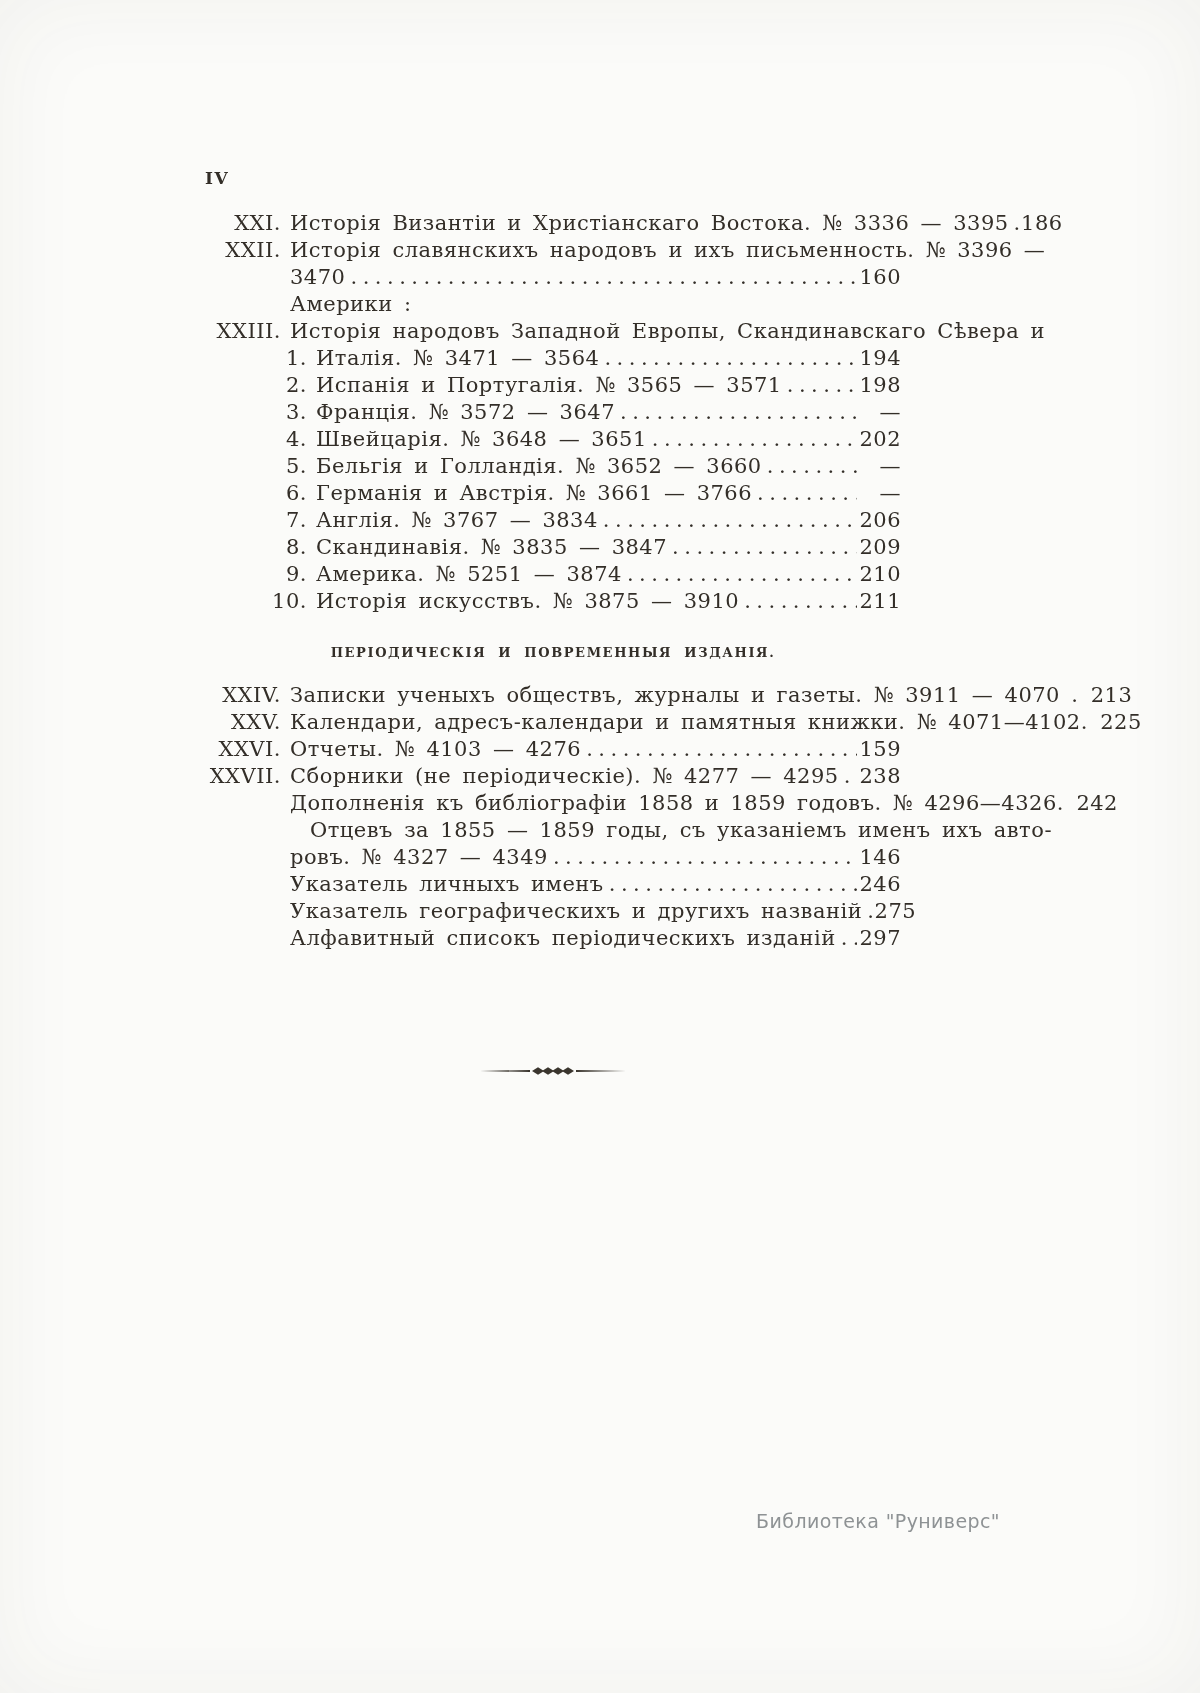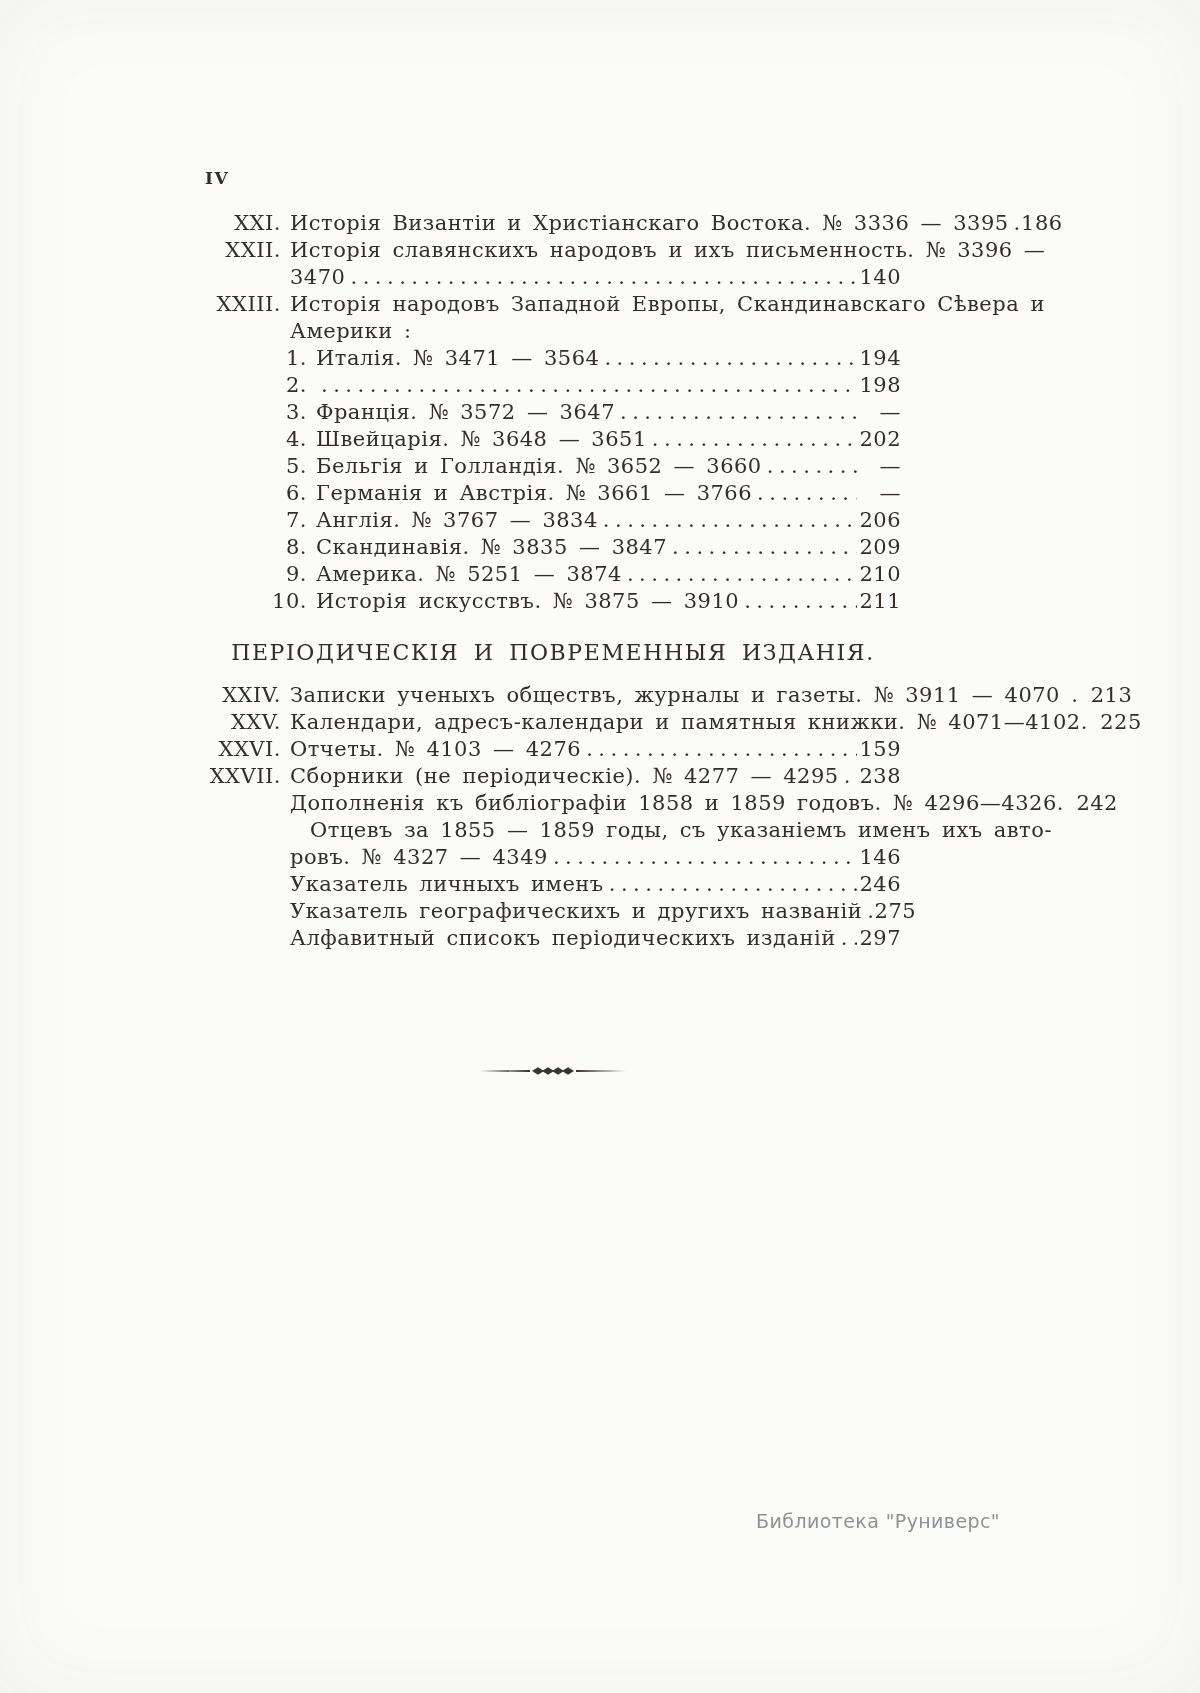--- a/index.html
+++ b/index.html
@@ -32,21 +32,21 @@
     padding:0 5px;
   }
   .leader.dots::after {
     content:"................................................................................";
     letter-spacing:5.5px;
   }
   .pg { flex:0 0 44px; text-align:right; white-space:nowrap; }
   .row.sub { padding-left:26px; }
   .row.ind2 { padding-left:20px; }
   .section-heading {
-    text-align:center; font-weight:normal; font-size:22px;
+    text-align:center; font-weight:bold; font-size:13px;
     letter-spacing:1.6px; word-spacing:6px;
     margin:24px 0 16px 0; line-height:27px;
   }
   .ornament { display:block; margin:112px auto 0 auto; }
   .watermark {
     position:absolute; right:200px; top:1510px;
     font-family:"DejaVu Sans","Liberation Sans",sans-serif;
     font-size:19px; color:#8e9294; letter-spacing:0.4px;
   }
 </style>
@@ -67,42 +67,43 @@
     <div class="row">
       <span class="num">XXII.</span>
       <span class="txt">Исторія славянскихъ народовъ и ихъ письменность. № 3396 —</span>
       <span class="leader"></span>
       <span class="pg"></span>
     </div>
     <div class="row">
       <span class="num"></span>
       <span class="txt">3470</span>
       <span class="leader dots"></span>
-      <span class="pg">140</span>
+      <span class="pg">160</span>
+    </div>
+    <div class="row">
+      <span class="num"></span>
+      <span class="txt">Америки :</span>
+      <span class="leader"></span>
+      <span class="pg"></span>
     </div>
     <div class="row">
       <span class="num">XXIII.</span>
       <span class="txt">Исторія народовъ Западной Европы, Скандинавскаго Сѣвера и</span>
       <span class="leader"></span>
       <span class="pg"></span>
     </div>
-    <div class="row">
-      <span class="num"></span>
-      <span class="txt">Америки :</span>
-      <span class="leader"></span>
-      <span class="pg"></span>
-    </div>
     <div class="row sub">
       <span class="num">1.</span>
       <span class="txt">Италія. № 3471 — 3564</span>
       <span class="leader dots"></span>
       <span class="pg">194</span>
     </div>
     <div class="row sub">
       <span class="num">2.</span>
+      <span class="txt">Испанія и Португалія. № 3565 — 3571</span>
       <span class="leader dots"></span>
       <span class="pg">198</span>
     </div>
     <div class="row sub">
       <span class="num">3.</span>
       <span class="txt">Франція. № 3572 — 3647</span>
       <span class="leader dots"></span>
       <span class="pg">—</span>
     </div>
     <div class="row sub">

